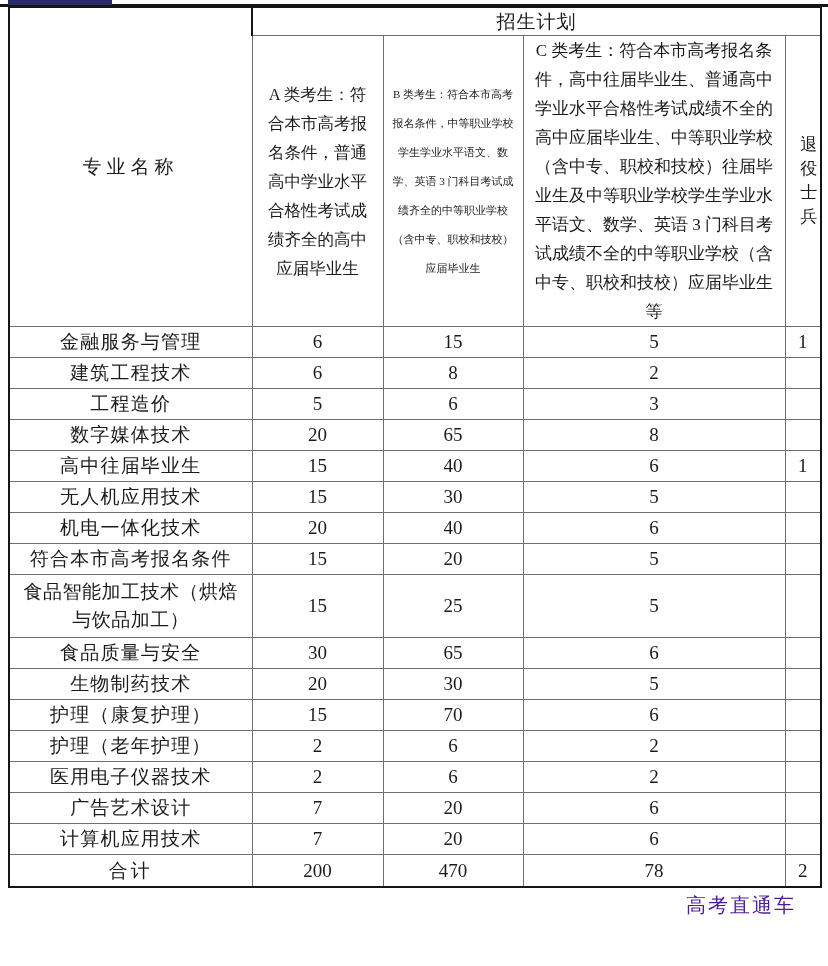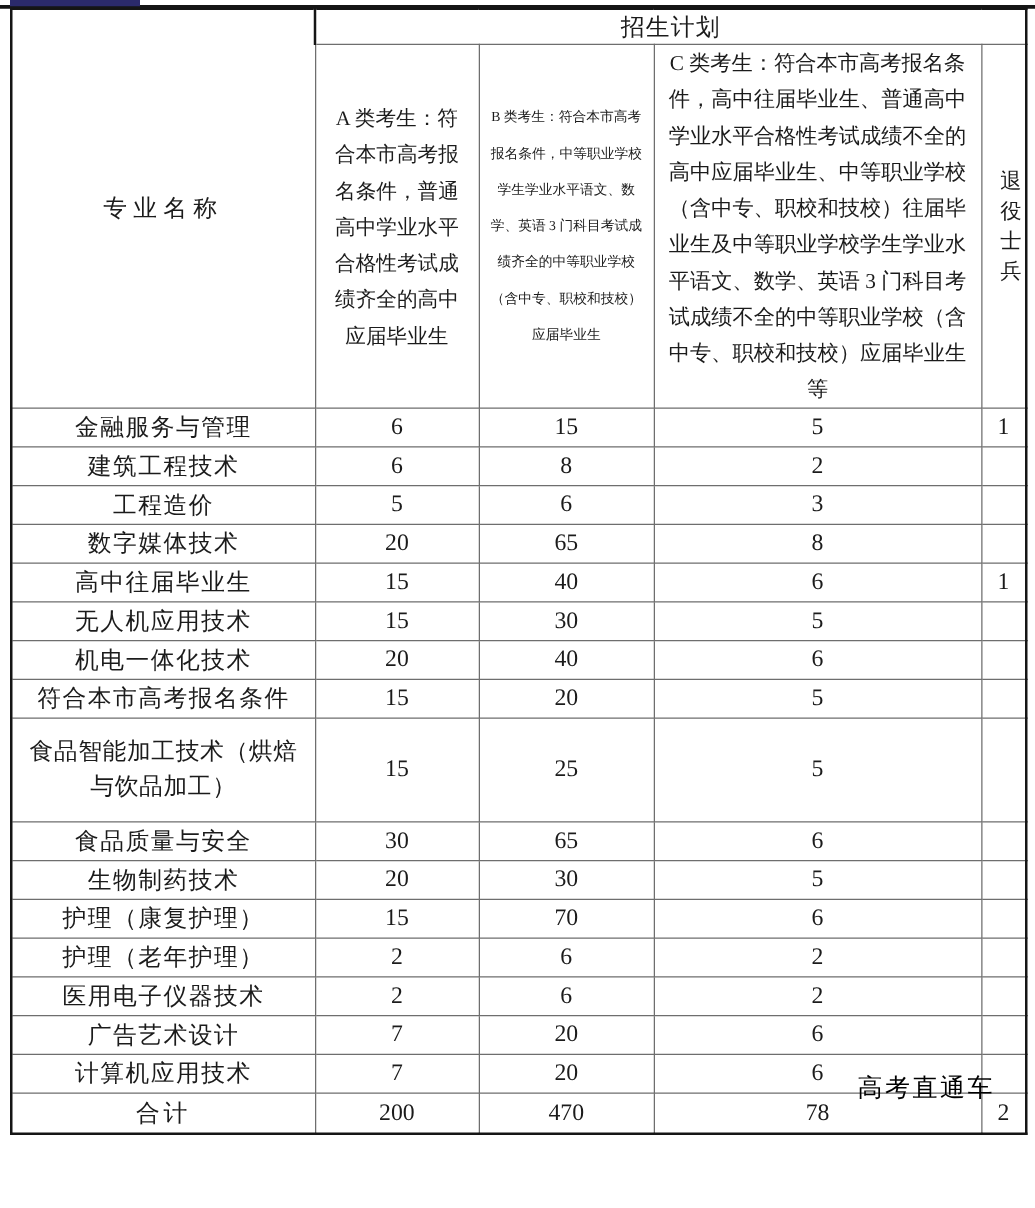--- a/index.html
+++ b/index.html
@@ -108,39 +108,39 @@
   tbody td {
     height: 30px;
     font-size: 18.5px;
   }
   td.pname {
     font-size: 19px;
     letter-spacing: 1.2px;
   }
   td.pname.two-line {
     line-height: 28px;
-    padding: 12px 8px;
+    padding: 2px 8px;
     letter-spacing: 0.5px;
   }
   tr.tall td { height: 58px; }
   td.num {
     font-family: "Liberation Serif", "DejaVu Serif", serif;
     font-size: 19px;
   }
   tr.total td { height: 31px; }
   tr.total td.pname { letter-spacing: 3px; }
 
   
   .watermark {
     position: absolute;
     left: 686px;
-    top: 857px;
+    top: 892px;
     font-family: "Liberation Sans", sans-serif;
     font-size: 20px;
-    color: #000000;
+    color: #4c1d95;
     letter-spacing: 2px;
     white-space: nowrap;
     pointer-events: none;
     z-index: 9;
   }
 </style>
 </head>
 <body>
 
 <div id="page">

